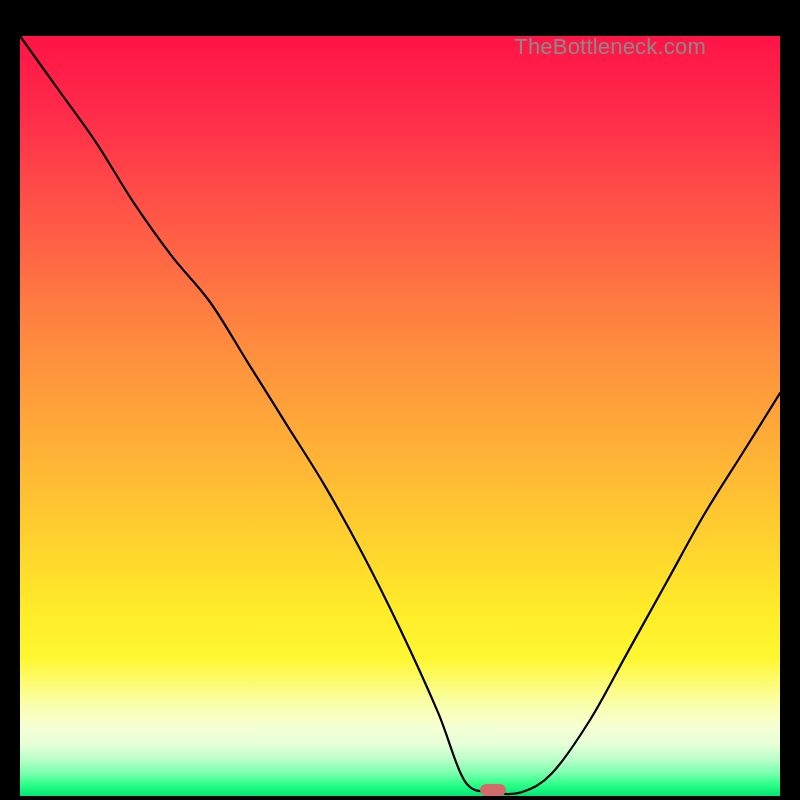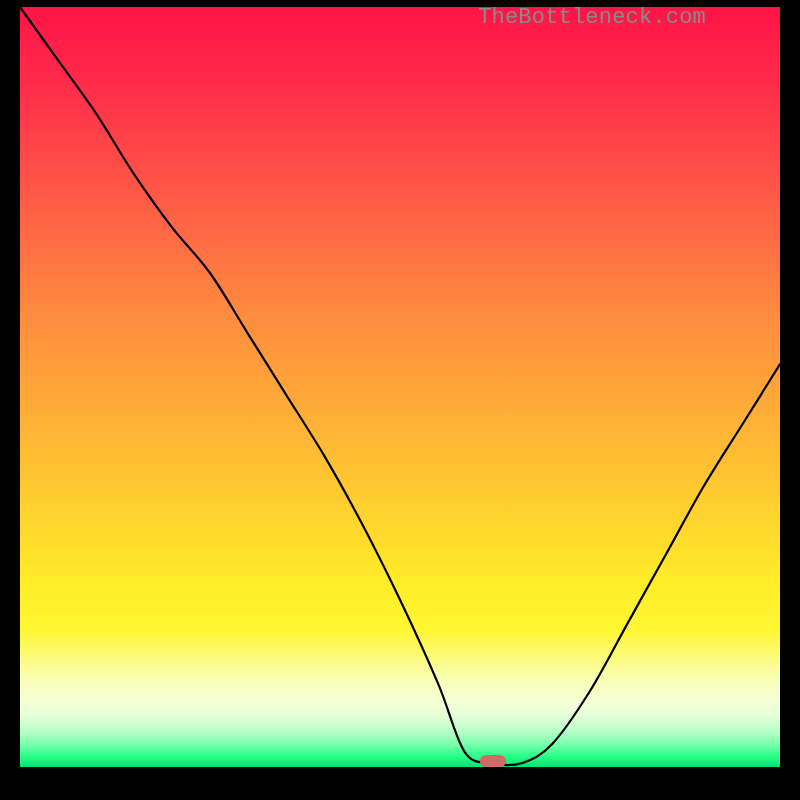--- a/index.html
+++ b/index.html
@@ -15,24 +15,23 @@
     position: absolute;
     left: 0;
     top: 0;
     width: 800px;
     height: 800px;
     background: #000;
   }
   .plot {
     position: absolute;
     left: 20px;
-    top: 7px;
+    top: 36px;
     width: 688px;
     height: 760px;
-    font-family: Liberation Mono, monospace;
   }
   .gradient {
     position: absolute;
     left: 0;
     top: 0;
     width: 760px;
     height: 760px;
     
     background: linear-gradient(
       to bottom,

